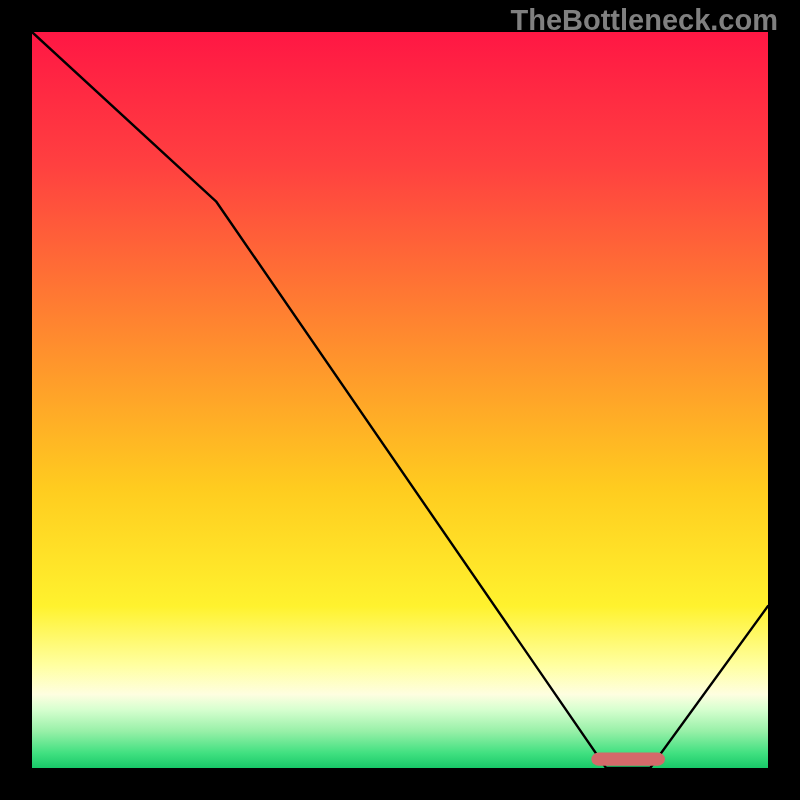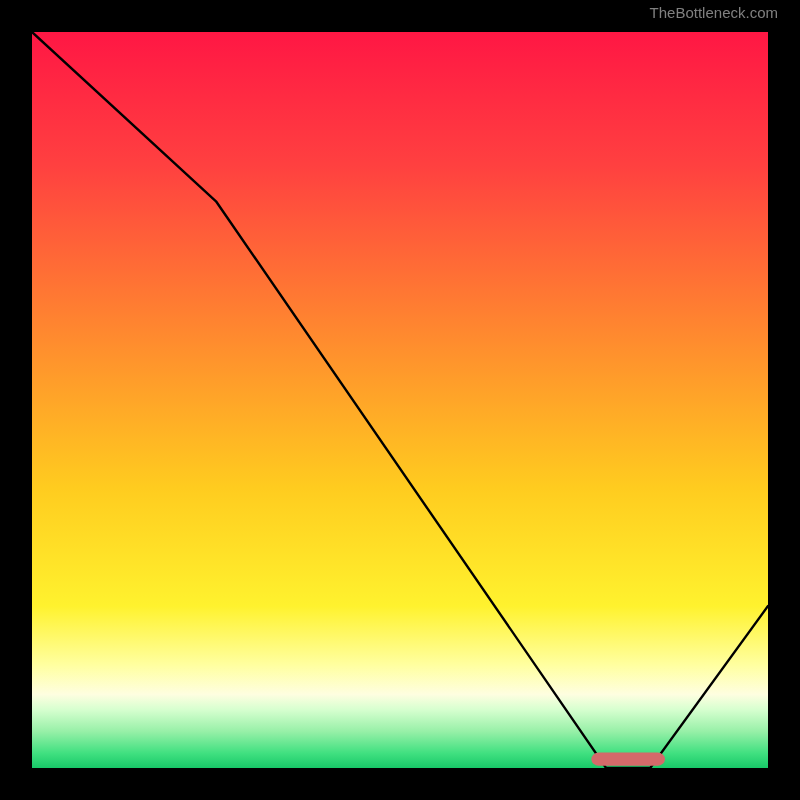--- a/index.html
+++ b/index.html
@@ -9,22 +9,22 @@
     height: 800px;
     background: #000;
     overflow: hidden;
     font-family: Arial, Helvetica, sans-serif;
   }
   .watermark {
     position: absolute;
     top: 4px;
     right: 22px;
     color: #808080;
-    font-size: 15px;
-    font-weight: 400;
+    font-size: 29px;
+    font-weight: 700;
     z-index: 10;
     margin-left: 20px;
   }
   .plot-area {
     position: absolute;
     left: 32px;
     top: 32px;
     width: 736px;
     height: 736px;
     overflow: hidden;

